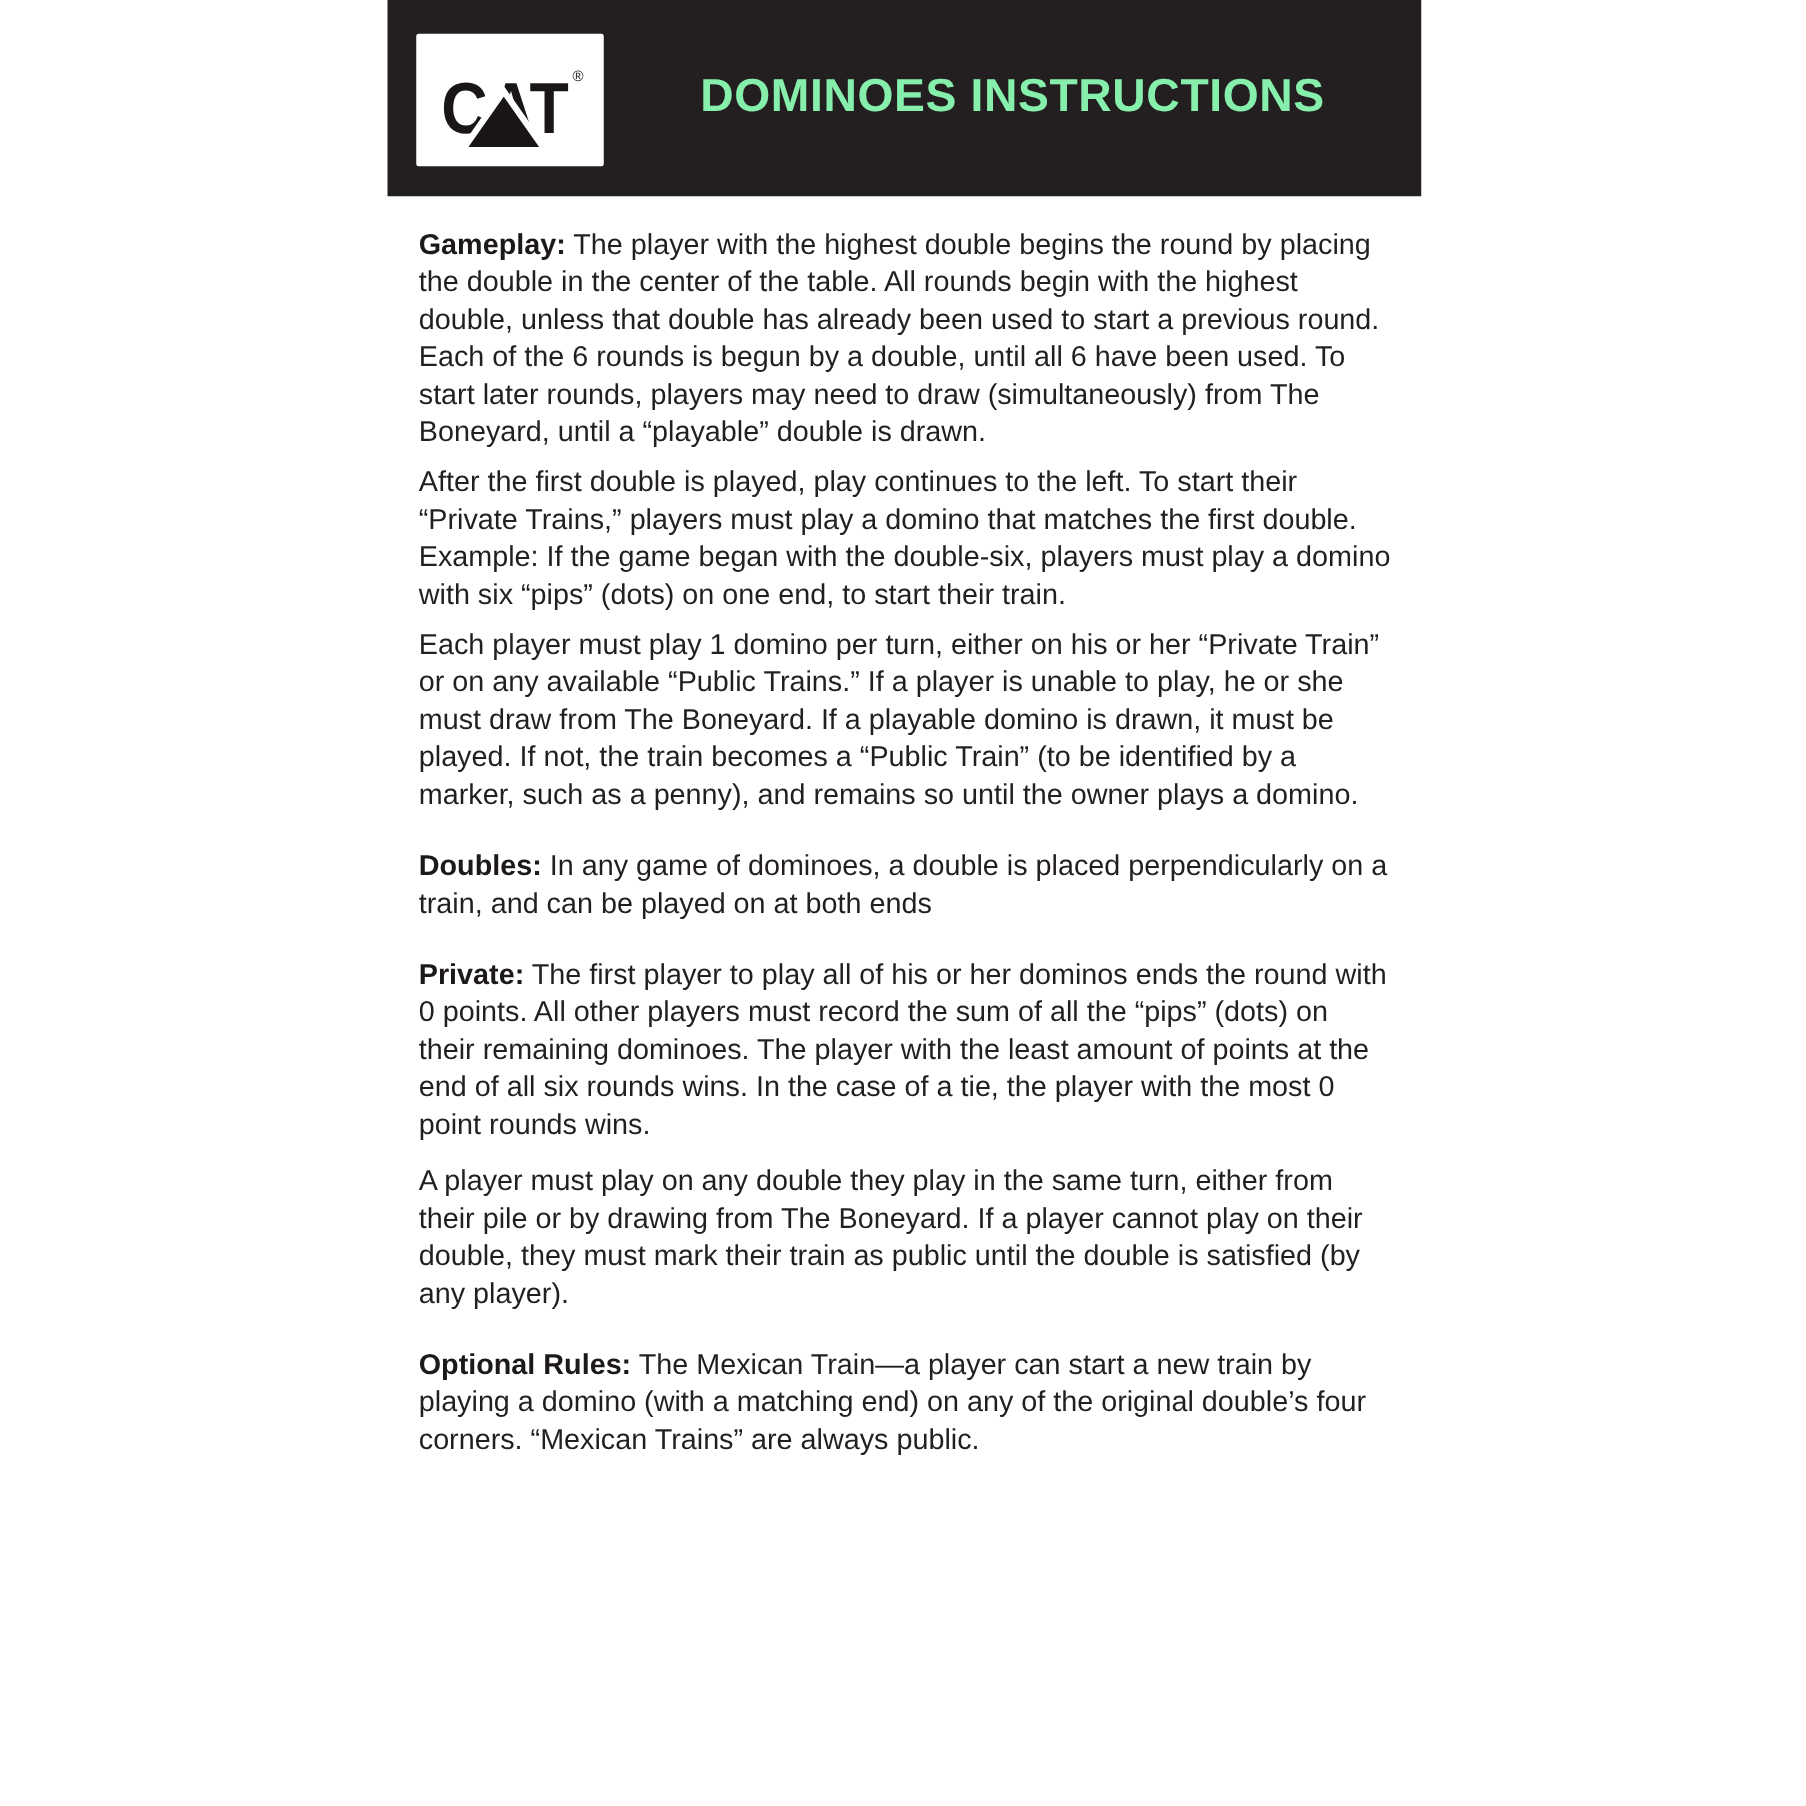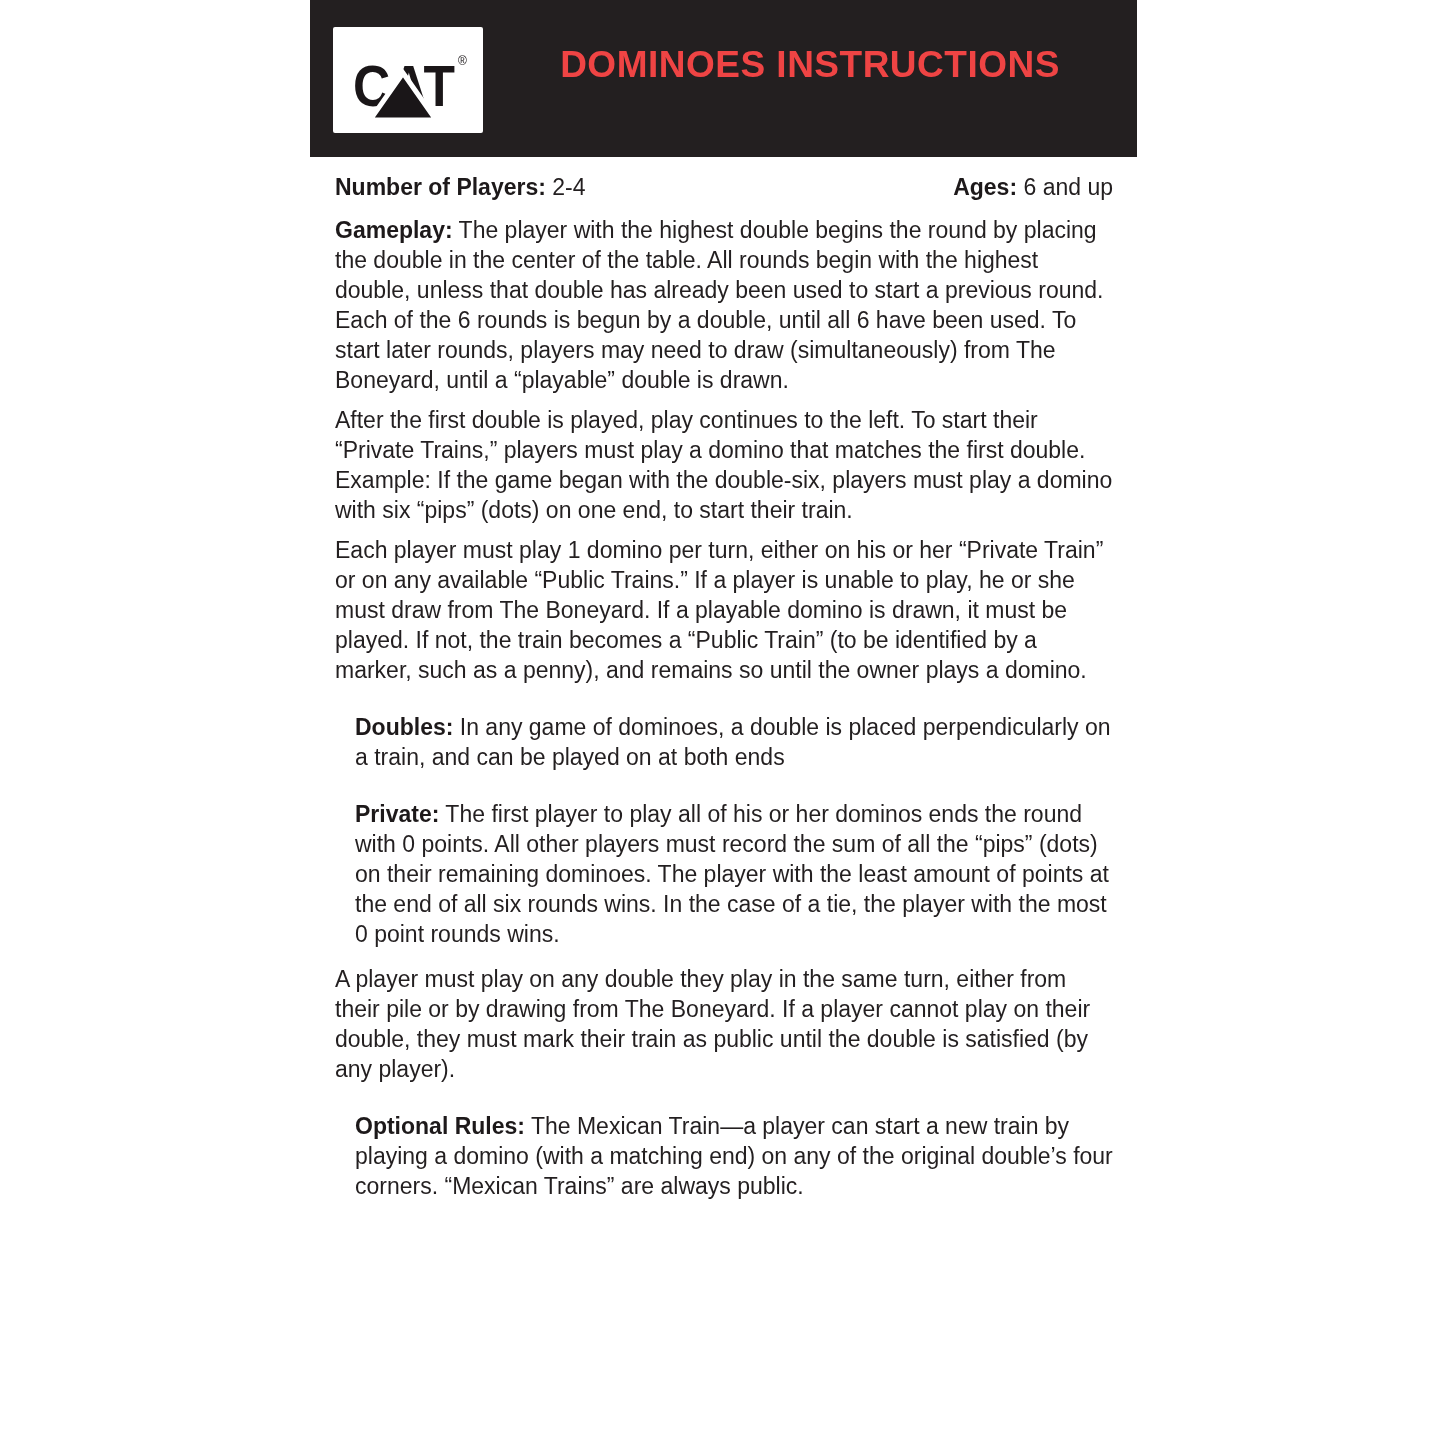--- a/index.html
+++ b/index.html
@@ -17,37 +17,37 @@
     background:#231f20;
   }
   .logo-box{
     position:absolute;left:23px;top:27px;
     width:150px;height:106px;
     background:#ffffff;
     border-radius:2px;
     display:flex;align-items:center;justify-content:center;
   }
   .topbar-title{
-    position:absolute;left:173px;right:0;top:4px;height:122px;
+    position:absolute;left:173px;right:0;top:16px;height:122px;
     display:flex;align-items:center;justify-content:center;
     margin:0;
-    color:#ef4444;
+    color:#86efac;
     font-size:37px;font-weight:bold;letter-spacing:0.5px;
     white-space:nowrap;
   }
   .content{
     position:absolute;left:335px;top:170px;width:778px;
     font-size:23px;line-height:30px;
   }
   .meta{line-height:35px;}
   .meta-row{display:flex;justify-content:space-between;margin:0;}
   .meta p{margin:0;}
   b{font-weight:bold;color:#1d191a;}
   .para{margin:10px 0 0 0;}
-  .gap-lg{margin-top:27px;margin-left:20px;}
+  .gap-lg{margin-top:27px;}
   .gap-md{margin-top:15px;}
 </style>
 </head>
 <body>
 
 <div class="page">
 
   <header class="topbar">
     <div class="logo-box">
       <svg width="150" height="106" viewBox="0 0 150 106">
@@ -55,24 +55,20 @@
         <text x="125" y="38" font-family="Liberation Sans, sans-serif" font-size="12" fill="#1a1618">®</text>
         <polygon points="70,46 103,93 37,93" fill="#1a1618" stroke="#ffffff" stroke-width="5"></polygon>
       </svg>
     </div>
     <h1 class="topbar-title">DOMINOES INSTRUCTIONS</h1>
   </header>
 
   <main class="content">
 
     <div class="meta">
-      <div class="meta-row">
-        <p><b>Number of Players:</b> <span>2-4</span></p>
-        <p><b>Ages:</b> <span>6 and up</span></p>
-      </div>
     </div>
 
 
     <p class="para"><b>Gameplay:</b> <span>The player with the highest double begins the round by placing the double in the center of the table. All rounds begin with the highest double, unless that double has already been used to start a previous round. Each of the 6 rounds is begun by a double, until all 6 have been used. To start later rounds, players may need to draw (simultaneously) from The Boneyard, until a “playable” double is drawn.</span></p>
 
     <p class="para"><b></b> <span>After the first double is played, play continues to the left. To start their “Private Trains,” players must play a domino that matches the first double. Example: If the game began with the double-six, players must play a domino with six “pips” (dots) on one end, to start their train.</span></p>
 
     <p class="para"><b></b> <span>Each player must play 1 domino per turn, either on his or her “Private Train” or on any available “Public Trains.” If a player is unable to play, he or she must draw from The Boneyard. If a playable domino is drawn, it must be played. If not, the train becomes a “Public Train” (to be identified by a marker, such as a penny), and remains so until the owner plays a domino.</span></p>
 
 

